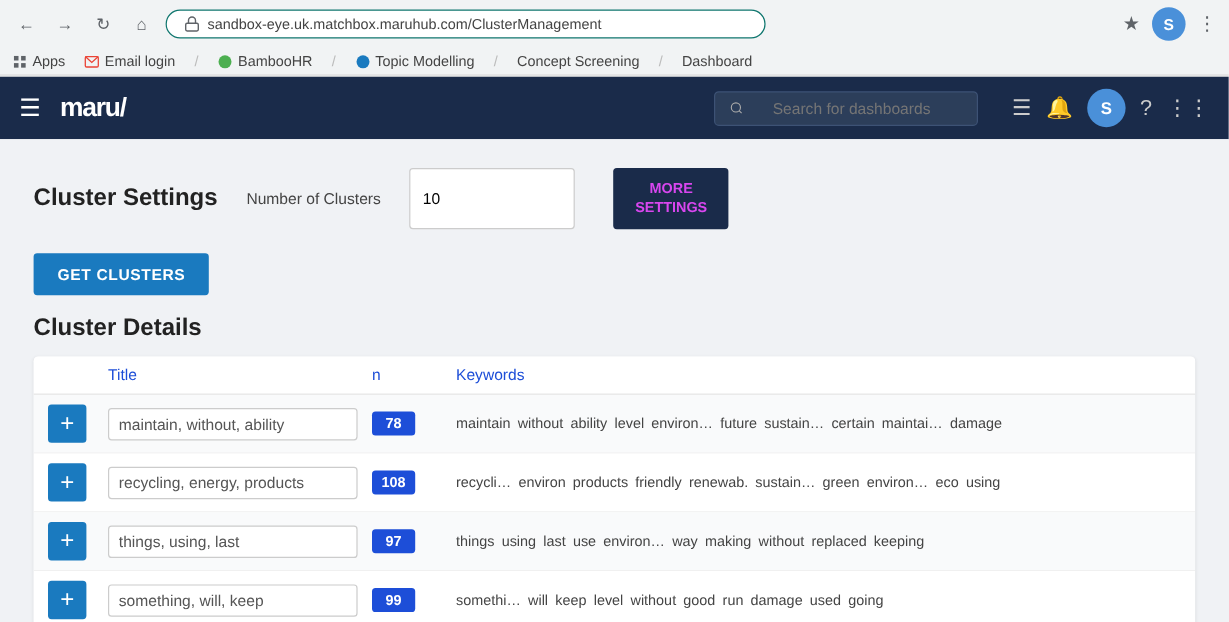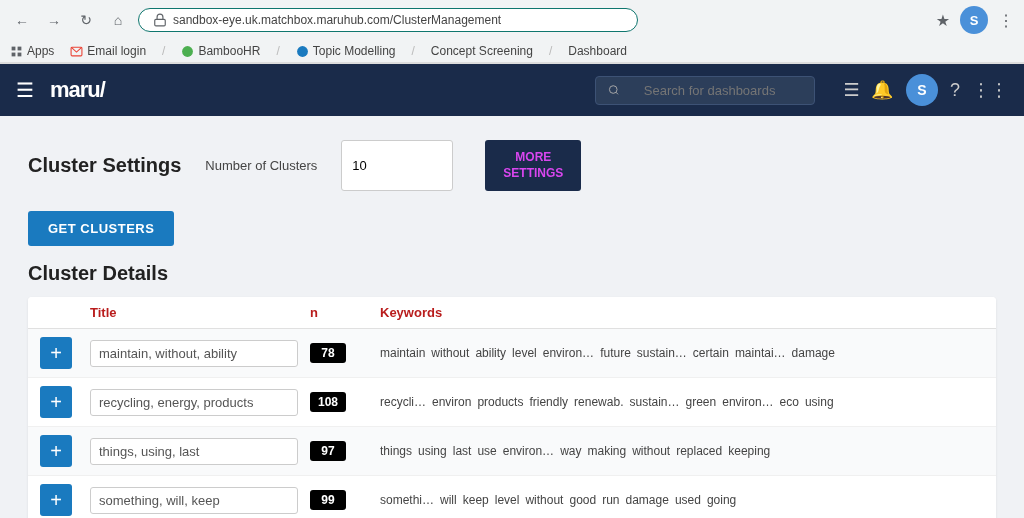--- a/index.html
+++ b/index.html
@@ -29,37 +29,37 @@
     .top-nav-icon { color: #ccc; font-size: 18px; cursor: pointer; }
     .top-nav-avatar { width: 32px; height: 32px; border-radius: 50%; background: #4a90d9; display: flex; align-items: center; justify-content: center; color: #fff; font-weight: bold; font-size: 14px; cursor: pointer; }
 
     
     .main-content { padding: 24px 28px; background: #f0f2f5; min-height: calc(518px - 52px - 34px - 28px); }
 
     
     .cluster-settings { display: flex; align-items: center; flex-wrap: wrap; gap: 16px; margin-bottom: 16px; }
     .cluster-settings-title { font-size: 20px; font-weight: bold; color: #222; margin-right: 8px; }
     .cluster-settings-label { font-size: 13px; color: #444; margin-right: 8px; }
-    .cluster-settings-input { border: 1px solid #ccc; border-radius: 3px; padding: 17px 10px; font-size: 13px; width: 112px; }
+    .cluster-settings-input { border: 1px solid #ccc; border-radius: 3px; padding: 17px 10px; font-size: 13px; width: 138px; }
     .more-settings-btn { background: #1a2b4a; color: #d946ef; border: none; border-radius: 3px; padding: 10px 18px; font-size: 12px; font-weight: bold; cursor: pointer; line-height: 1.3; text-align: center; margin-left: 16px; }
     .get-clusters-btn { background: #1a7abf; color: #fff; border: none; border-radius: 3px; padding: 10px 20px; font-size: 13px; font-weight: bold; cursor: pointer; letter-spacing: 0.5px; margin-top: 4px; }
 
     
     .cluster-details-title { font-size: 20px; font-weight: bold; color: #222; margin-bottom: 12px; }
 
     
     .cluster-table { background: #fff; border-radius: 4px; overflow: hidden; box-shadow: 0 1px 3px rgba(0,0,0,0.08); }
     .cluster-table-header { display: grid; grid-template-columns: 50px 220px 70px 1fr; padding: 8px 12px; border-bottom: 1px solid #e0e0e0; background: #fff; }
-    .cluster-table-header-cell { font-size: 13px; color: #b91c1c; font-weight: bold; }
+    .cluster-table-header-cell { font-size: 13px; color: #1d4ed8; font-weight: normal; }
     .cluster-row { display: grid; grid-template-columns: 50px 220px 70px 1fr; align-items: center; padding: 8px 12px; border-bottom: 1px solid #f0f0f0; background: #fff; }
     .cluster-row:last-child { border-bottom: none; }
     .cluster-row:nth-child(odd) { background: #f9fafb; }
     .add-btn { width: 32px; height: 32px; background: #1a7abf; border: none; border-radius: 3px; color: #fff; font-size: 20px; cursor: pointer; display: flex; align-items: center; justify-content: center; }
     .cluster-title-input { border: 1px solid #ccc; border-radius: 3px; padding: 5px 8px; font-size: 13px; width: 208px; color: #555; }
-    .cluster-n-badge { display: inline-block; background: #000000; color: #fff; border-radius: 3px; padding: 3px 8px; font-size: 12px; font-weight: bold; text-align: center; min-width: 36px; }
+    .cluster-n-badge { display: inline-block; background: #1d4ed8; color: #fff; border-radius: 3px; padding: 3px 8px; font-size: 12px; font-weight: bold; text-align: center; min-width: 36px; }
     .cluster-keywords { font-size: 12px; color: #444; display: flex; gap: 6px; flex-wrap: wrap; align-items: center; }
     .keyword { white-space: nowrap; }
 
     
     .table-wrapper { position: relative; }
   </style>
 </head>
 <body>
 
 <div class="browser-chrome">

